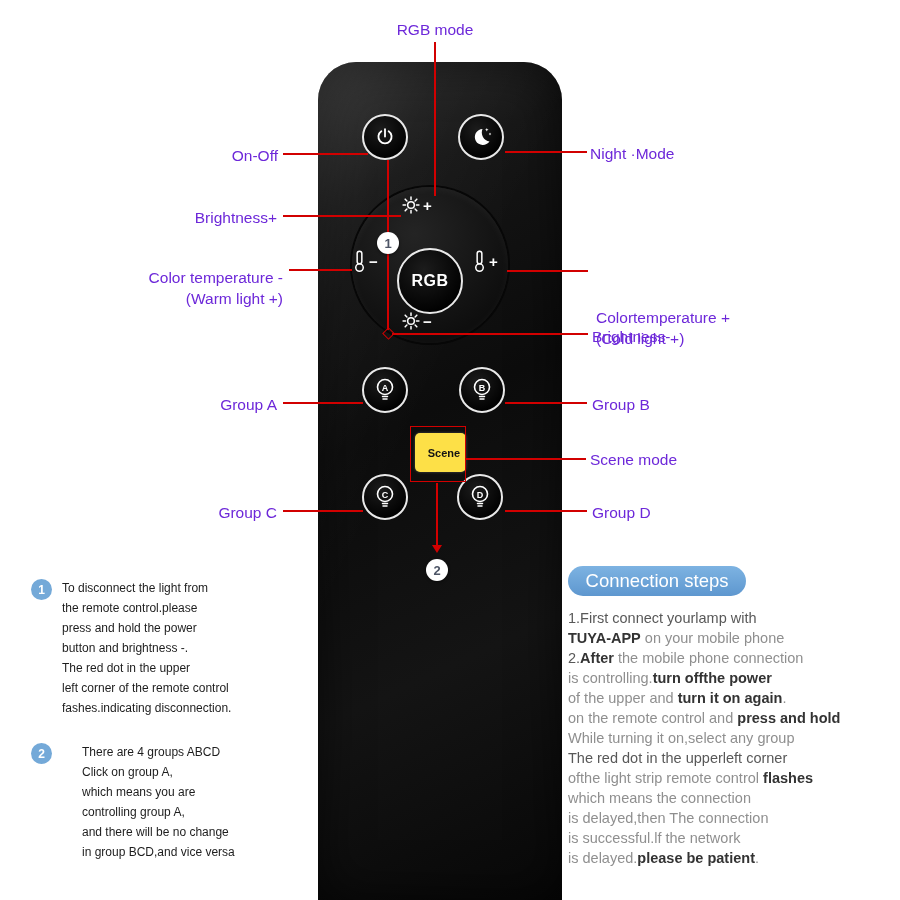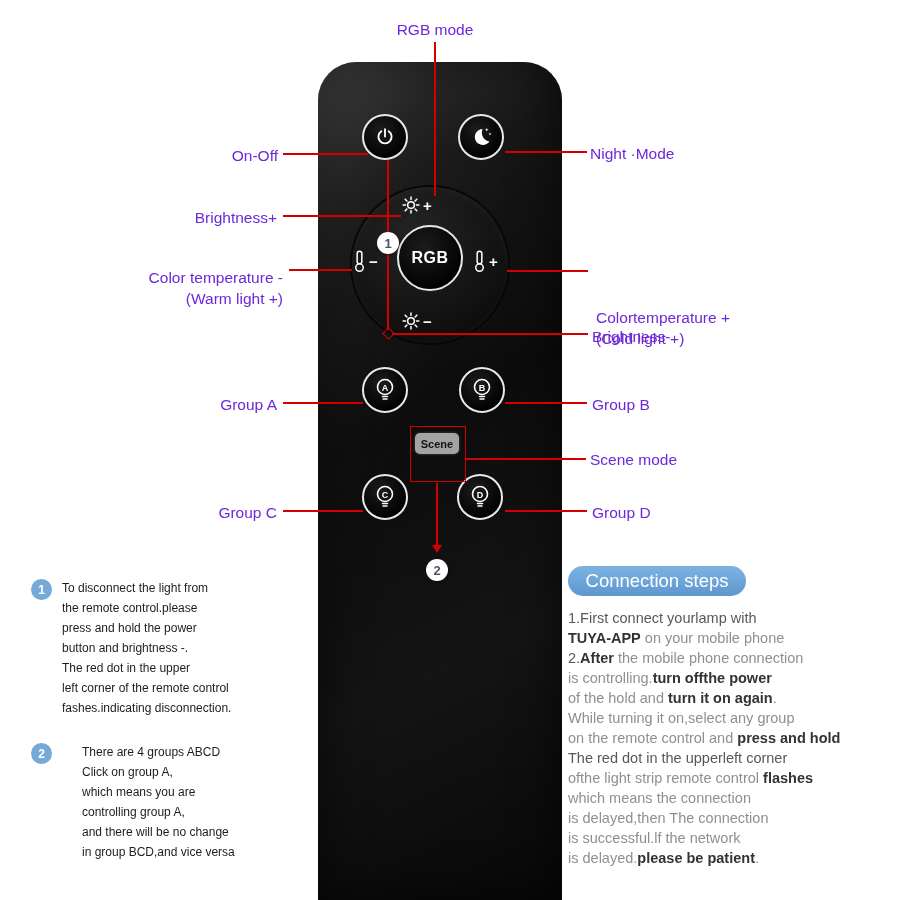--- a/index.html
+++ b/index.html
@@ -14,26 +14,26 @@
   .remote::after{content:"";position:absolute;inset:0;border-radius:inherit;
           background:linear-gradient(115deg,rgba(255,255,255,.10) 0%,rgba(255,255,255,.03) 20%,rgba(255,255,255,0) 42%);}
 
   
   .btn{position:absolute;border-radius:50%;box-sizing:border-box;
        background:radial-gradient(circle at 40% 32%,#1c1c1c,#000 78%);
        border:2px solid #e9e9e9;display:flex;align-items:center;justify-content:center;color:#fff;}
   .pad{position:absolute;left:352px;top:187px;width:156px;height:156px;border-radius:50%;
        background:radial-gradient(circle at 40% 30%,#242424,#0e0e0e 74%);
        box-shadow:0 0 0 2px #070707, inset 0 2px 8px rgba(255,255,255,.05);}
-  .rgb{left:397px;top:225px;width:66px;height:66px;font-weight:bold;font-size:16px;letter-spacing:.5px;}
+  .rgb{left:397px;top:248px;width:66px;height:66px;font-weight:bold;font-size:16px;letter-spacing:.5px;}
   .icon-row{position:absolute;display:flex;align-items:center;gap:2px;color:#fff;}
   .sign{font-size:15px;font-weight:bold;color:#fff;line-height:1;}
-  .scene{position:absolute;left:415px;top:433px;width:44px;height:21px;border-radius:5px;
-         background:#a3a3a3;color:#141414;font-size:11px;font-weight:bold;
-         display:flex;align-items:center;justify-content:center;box-shadow:0 0 3px rgba(255,255,255,.25);}
+  .scene{position:absolute;left:415px;top:433px;width:44px;height:39px;border-radius:5px;
+         background:#fde047;color:#141414;font-size:11px;font-weight:bold;
+         display:flex;align-items:center;justify-content:center;box-shadow:0 0 3px rgba(255,255,255,.25);padding-left:7px;}
 
   
   .hline{position:absolute;height:1.5px;background:#d20000;}
   .vline{position:absolute;width:1.5px;background:#d20000;}
   .scene-box{position:absolute;left:410px;top:426px;width:56px;height:56px;border:1.5px solid #d20000;box-sizing:border-box;}
   .diamond{position:absolute;left:384px;top:329px;width:7px;height:7px;border:1.5px solid #d20000;transform:rotate(45deg);}
   .arrow-head{position:absolute;left:432px;top:545px;width:0;height:0;
               border-left:5px solid transparent;border-right:5px solid transparent;border-top:8px solid #d20000;}
 
   
@@ -232,23 +232,23 @@
 in group BCD,and vice versa</div>
 
   <div class="pill">
     <span>Connection steps</span>
   </div>
   <div class="cs">
       <div class="cs-line"><span class="cs-d">1.First connect yourlamp with</span></div>
       <div class="cs-line"><span class="cs-b">TUYA-APP</span><span class="cs-n"> on your mobile phone</span></div>
       <div class="cs-line"><span class="cs-d">2.</span><span class="cs-b">After</span><span class="cs-n"> the mobile phone connection</span></div>
       <div class="cs-line"><span class="cs-n">is controlling.</span><span class="cs-b">turn offthe power</span></div>
-      <div class="cs-line"><span class="cs-n">of the hold and </span><span class="cs-b">turn it on again</span><span class="cs-n">.</span></div>
+      <div class="cs-line"><span class="cs-n">of the upper and </span><span class="cs-b">turn it on again</span><span class="cs-n">.</span></div>
+      <div class="cs-line"><span class="cs-n">on the remote control and </span><span class="cs-b">press and hold</span></div>
       <div class="cs-line"><span class="cs-n">While turning it on,select any group</span></div>
-      <div class="cs-line"><span class="cs-n">on the remote control and </span><span class="cs-b">press and hold</span></div>
       <div class="cs-line"><span class="cs-d">The red dot in the upperleft corner</span></div>
       <div class="cs-line"><span class="cs-n">ofthe light strip remote control </span><span class="cs-b">flashes</span></div>
       <div class="cs-line"><span class="cs-n">which means the connection</span></div>
       <div class="cs-line"><span class="cs-n">is delayed,then The connection</span></div>
       <div class="cs-line"><span class="cs-n">is successful.lf the network</span></div>
       <div class="cs-line"><span class="cs-n">is delayed.</span><span class="cs-b">please be patient</span><span class="cs-n">.</span></div>
     </div>
 
 </div>
 

